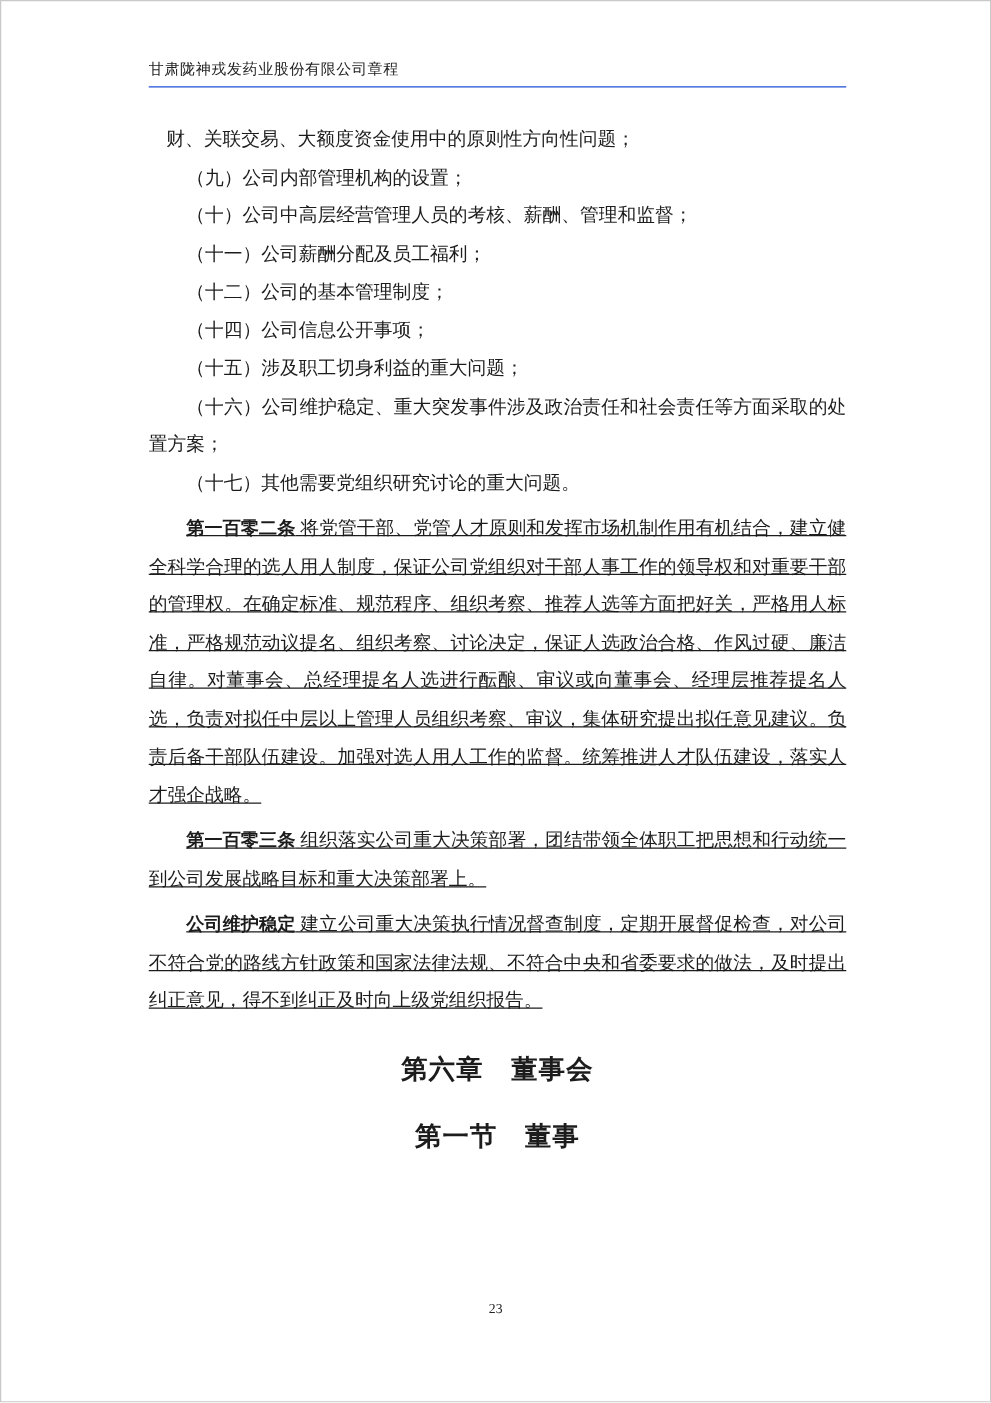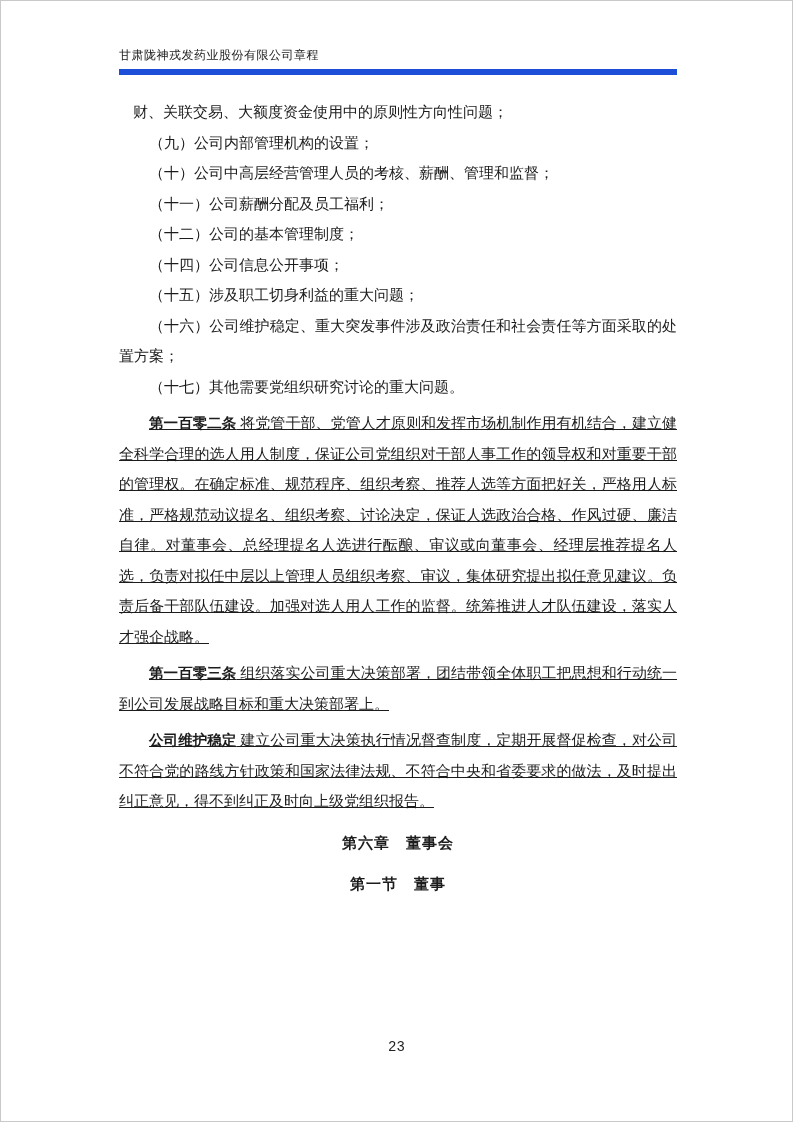--- a/index.html
+++ b/index.html
@@ -17,21 +17,21 @@
     overflow: hidden;
     font-family: "Liberation Serif", "DejaVu Serif", serif;
     color: #1c1c1c;
   }
   .doc-header {
     position: absolute;
     left: 118px;
     top: 46px;
     width: 558px;
     padding-bottom: 5px;
-    border-bottom: 6px solid #1d4ed8;
+    border-bottom: 1px solid #1d4ed8;
   }
   .doc-header .header-title {
     font-size: 12px;
     letter-spacing: 0.5px;
     color: #222222;
   }
   .doc-body {
     position: absolute;
     left: 118px;
     top: 96px;
@@ -60,35 +60,34 @@
     font-weight: bold;
     font-family: "Liberation Sans", "DejaVu Sans", sans-serif;
     font-size: 14.5px;
   }
   p.para-chapter,
   p.para-section {
     text-align: center;
     text-indent: 0;
     font-weight: bold;
     font-family: Liberation Sans, sans-serif;
-    font-size: 15px;
-    margin: 11px 0;
+    font-size: 21px;
+    margin: 24px 0;
     letter-spacing: 1px;
   }
   .doc-footer {
     position: absolute;
     left: 0;
     top: 1036px;
     width: 100%;
     text-align: center;
   }
   .doc-footer .page-number {
-    font-size: 14px;
+    font-size: 11px;
     color: #222222;
-    font-family: Liberation Mono, monospace;
   }
 </style>
 </head>
 <body>
 
 <div class="page">
 
   <header class="doc-header">
     <div class="header-title">甘肃陇神戎发药业股份有限公司章程</div>
   </header>

